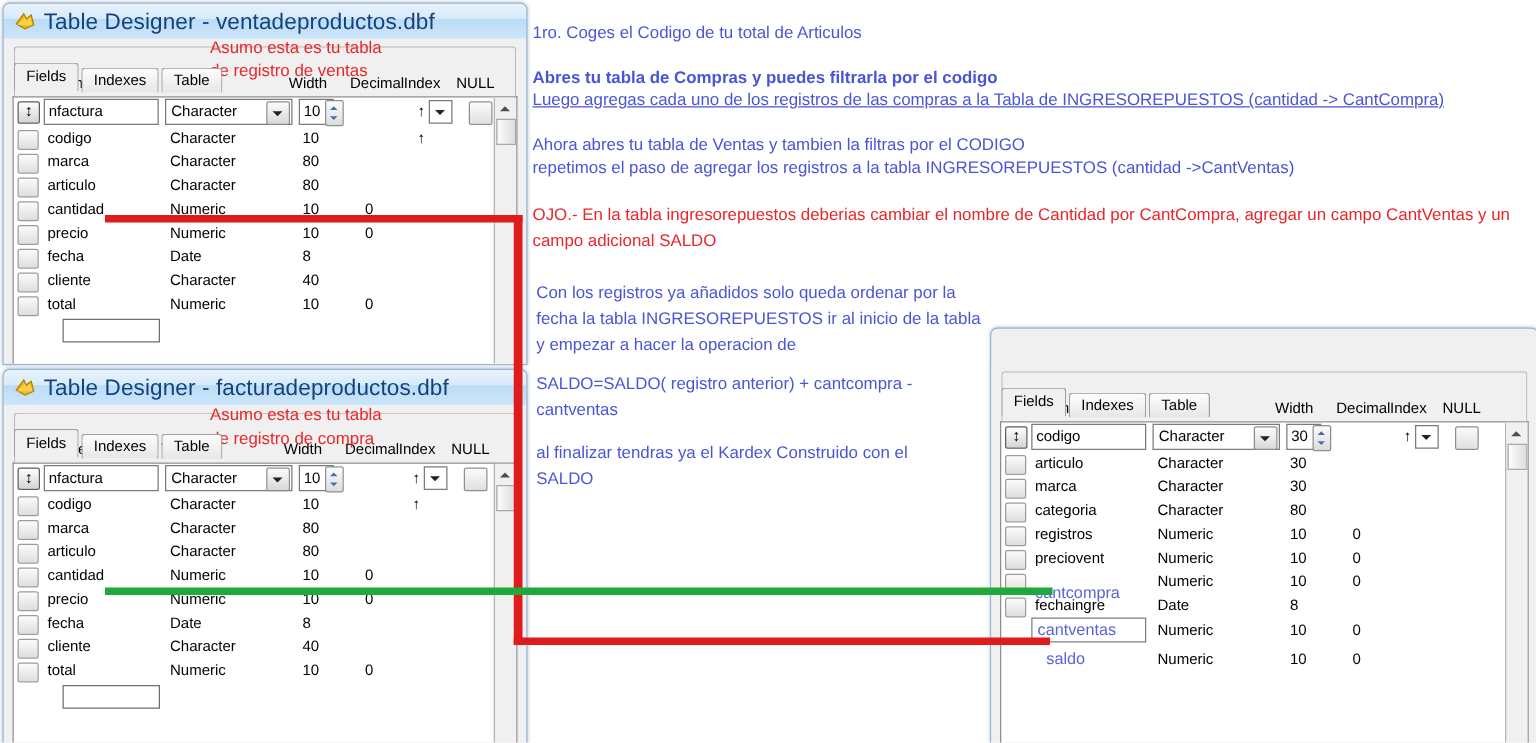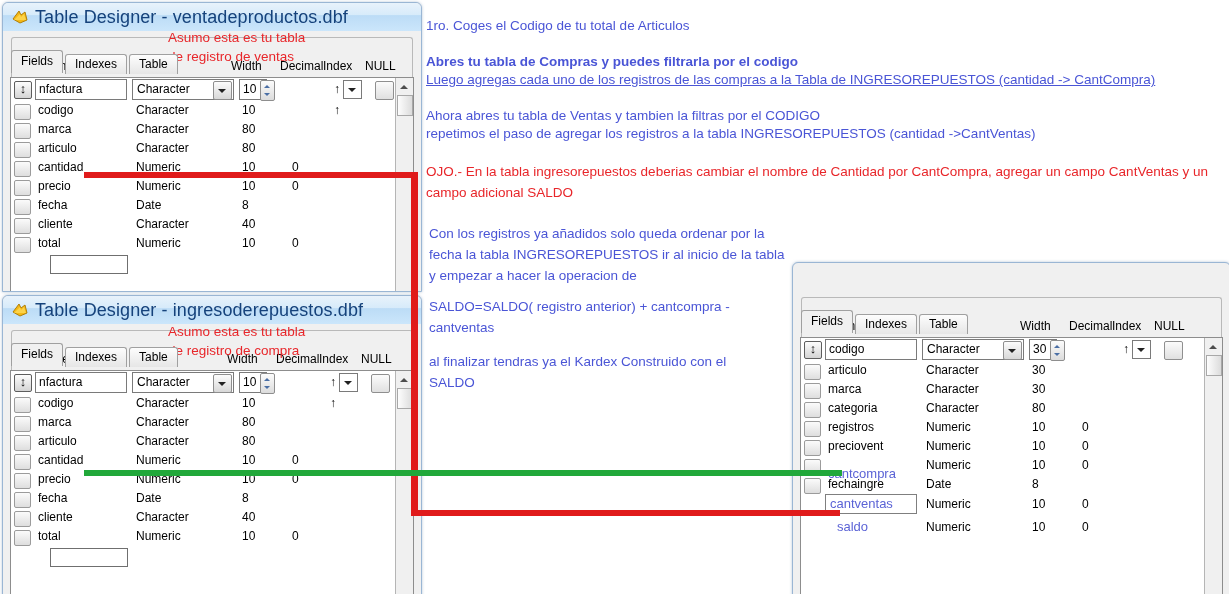--- a/index.html
+++ b/index.html
@@ -312,21 +312,21 @@
 </div>
 
 <div class="win" id="win2" style="left:2px;top:295px;width:418px;height:299px;">
   <div class="win-titlebar">
     <span class="vfp-icon">
       <svg width="18" height="16" viewBox="0 0 18 16">
         <path d="M2 10 L8 2 L10 6 L14 3 L16 11 L9 14 Z" fill="#f5b916" stroke="#b07f08" stroke-width="1"></path>
         <path d="M3 11 L9 5 L10 8 L13 5 L15 11 Z" fill="#fcd34a"></path>
       </svg>
     </span>
-    <span class="win-title">Table Designer - ingresoderepuestos.dbf</span>
+    <span class="win-title">Table Designer - facturadeproductos.dbf</span>
   </div>
   <div class="win-body">
     <div class="panel"></div>
 
     <div class="tabs">
       <div class="tab active">Fields</div>
       <div class="tab">Indexes</div>
       <div class="tab">Table</div>
     </div>
 

